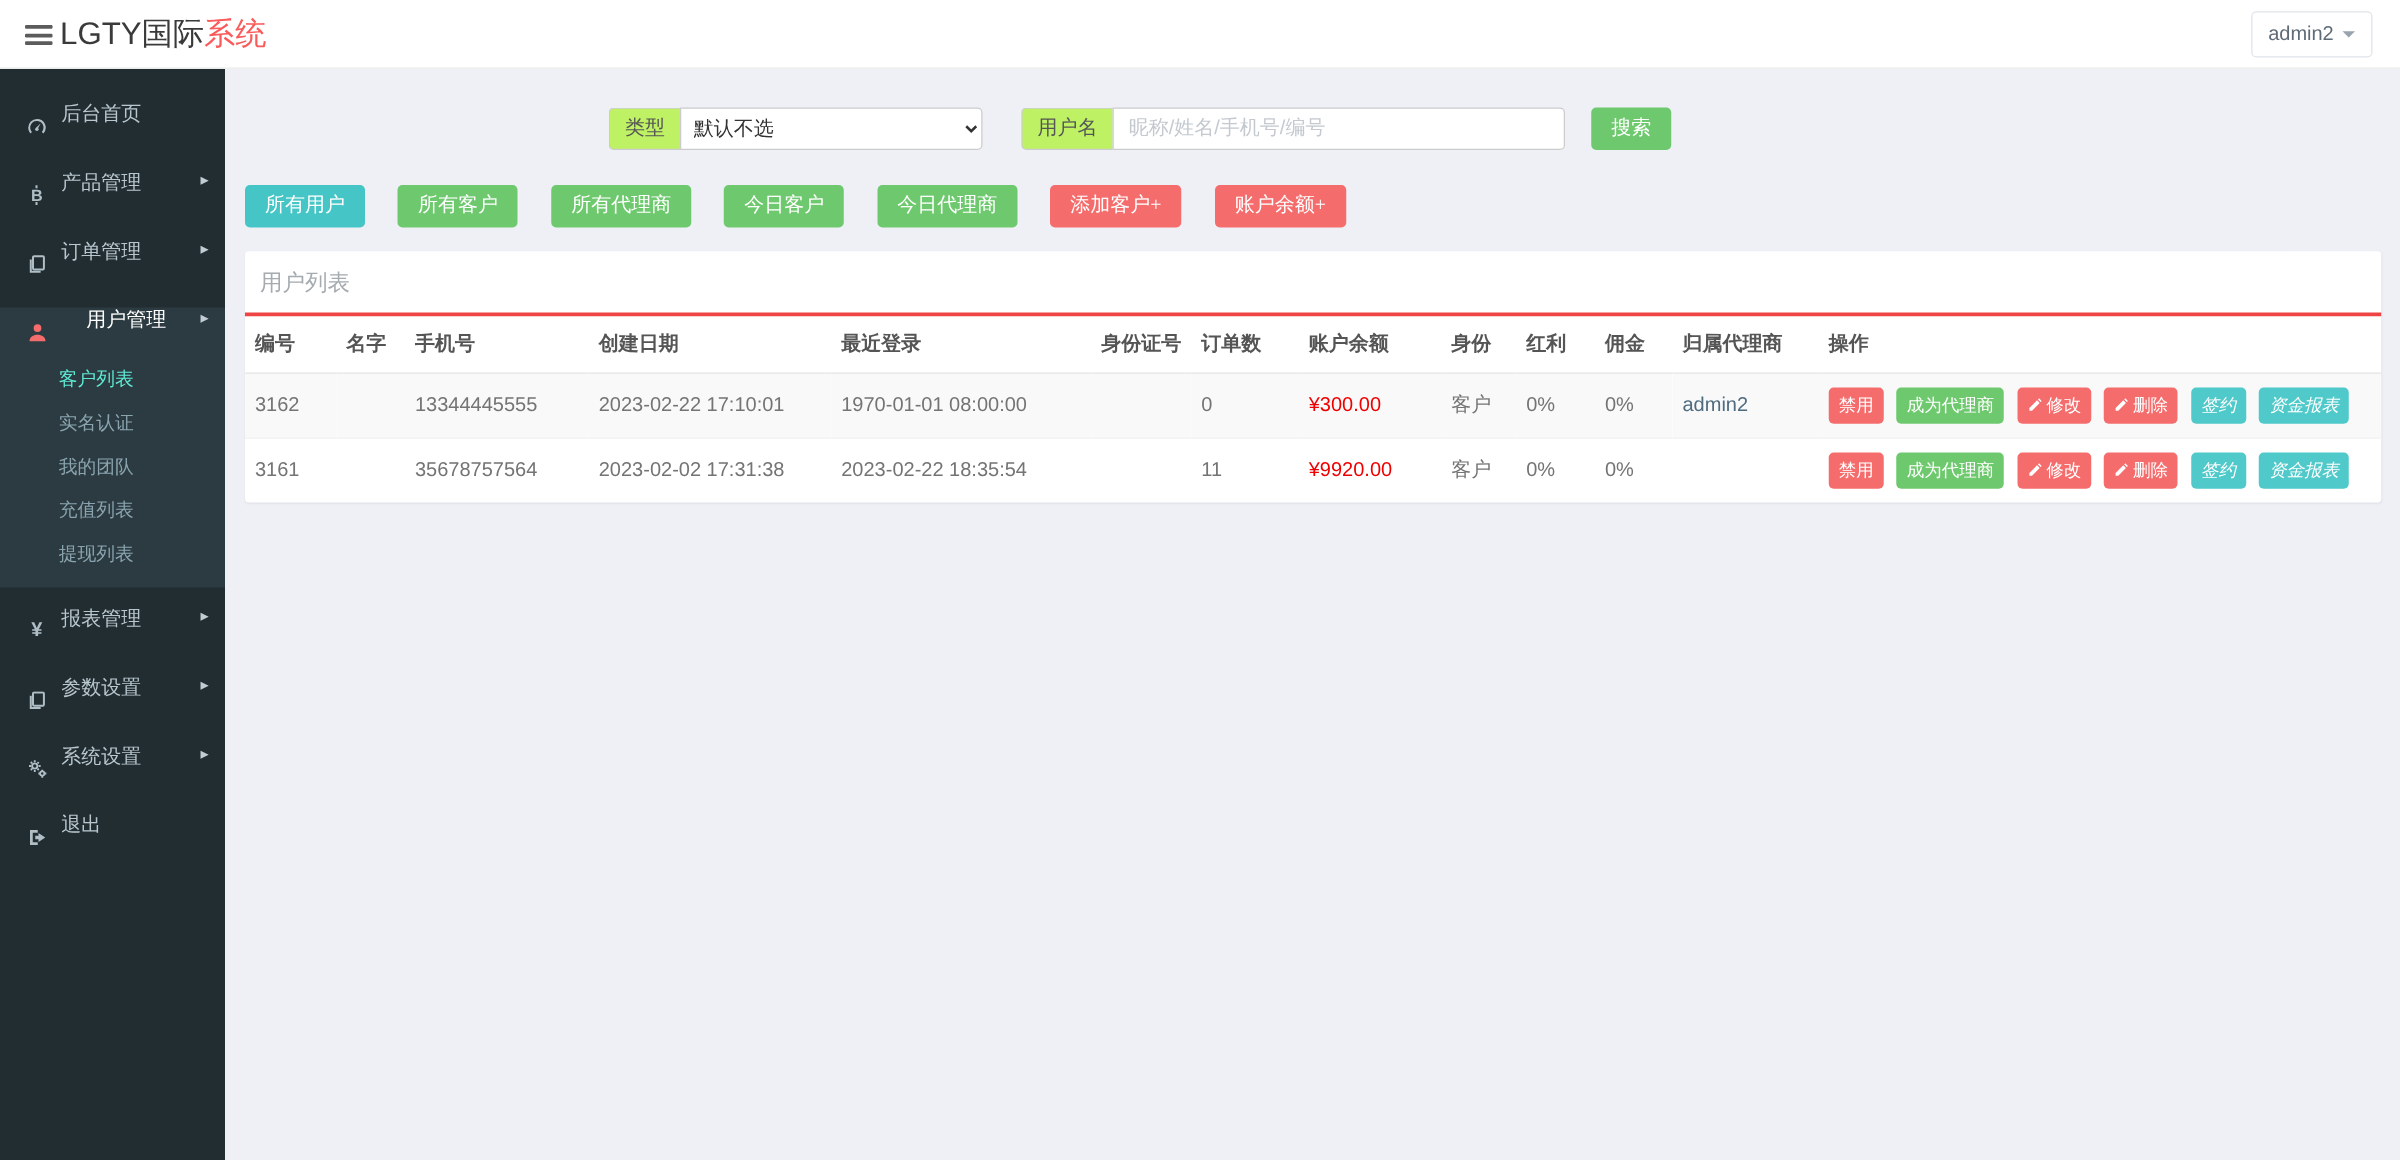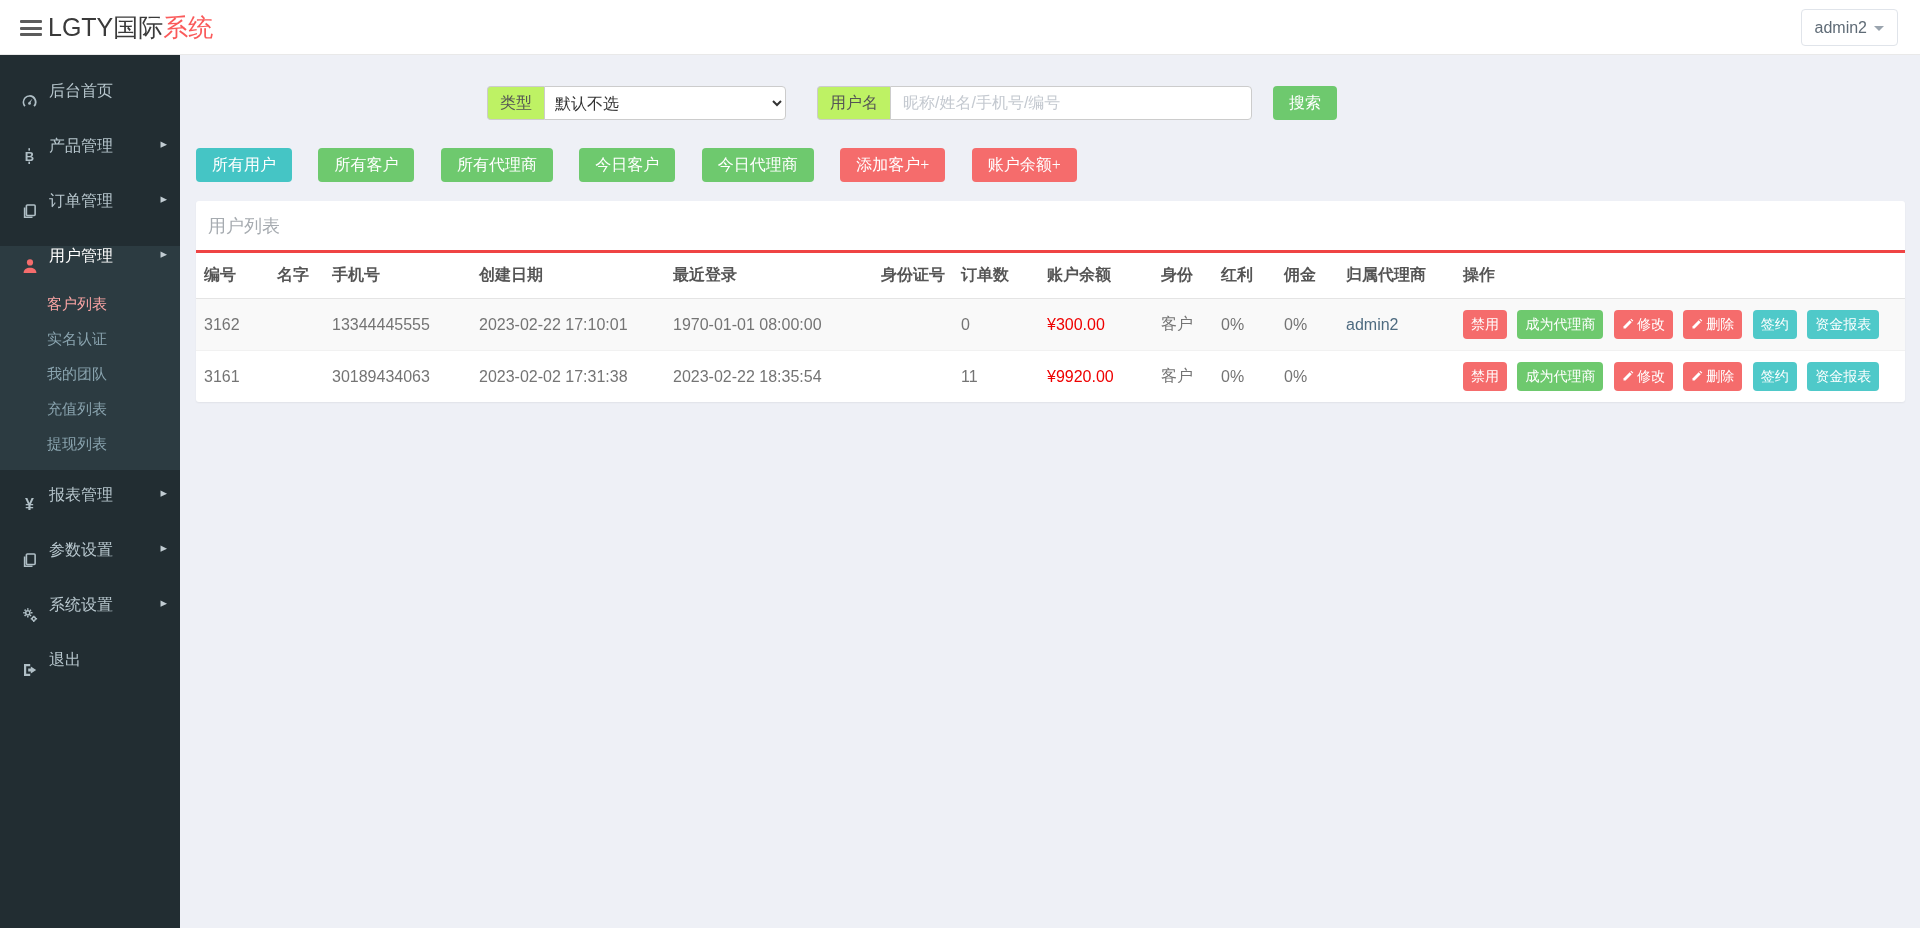--- a/index.html
+++ b/index.html
@@ -23,25 +23,25 @@
   .sidebar { position:absolute; top:55px; left:0; bottom:0; width:180px; background:#222d32; }
   .menu { padding-top:26px; }
   .menu-item { display:flex; height:40px; padding:0 13px 0 18px;
     color:#b8c7ce; font-size:16px; cursor:pointer; margin-top:15px; text-decoration:none; }
   .menu > .menu-item:first-child { margin-top:0; }
   .menu-item .icon { width:23px; margin-right:8px; display:inline-flex; justify-content:center;
     align-items:center; color:#b0bfc6; }
   .menu-item .glyph { font-size:16px; font-weight:bold; }
   .menu-item .arrow { margin-left:auto; font-size:13px; color:#c2cdd3; }
   .menu-group { margin-top:15px; background:#2c3b41; padding-bottom:9px; }
-  .menu-group .menu-item { margin-top:0; color:#fff; }
+  .menu-group .menu-item { margin-top:0; color:#fff;gap:20px; }
   .menu-group .menu-item .icon { color:#f56c6c; }
   .submenu-item { display:block; height:35px; line-height:35px; padding-left:47px;
     color:#8aa4af; font-size:15px; cursor:pointer; text-decoration:none; }
-  .submenu-item.active { color:#fca5a5; }
+  .submenu-item.active { color:#5eead4; }
 
   
   .main { position:absolute; left:180px; top:55px; right:0; bottom:0; background:#eef0f6; }
   .search-row { margin:31px 0 0 307px; height:34px; display:flex; align-items:stretch; }
   .igroup { display:flex; }
   .addon { background:#bef264; border:1px solid #ccc; border-right:none; border-radius:4px 0 0 4px;
     padding:0 12px; line-height:32px; font-size:16px; color:#555; white-space:nowrap; }
   .form-select { width:242px; height:34px; border:1px solid #ccc; border-radius:0 4px 4px 0;
     background:#fff; font-size:16px; color:#333; padding:0 6px;
     font-family:"Liberation Sans","DejaVu Sans",sans-serif; }
@@ -74,21 +74,21 @@
   tr.striped { background:#f9f9f9; }
   tr.data-row { border-bottom:1px solid #f1f1f1; }
   tr.data-row:last-child { border-bottom:none; }
   .balance { color:#ef0000; }
   .agent-link { color:#4e6b80; cursor:pointer; }
   .action-btn { display:inline-block; margin-right:6px; padding:0 8px; height:29px;
     line-height:29px; border-radius:4px; color:#fff; font-size:14px; cursor:pointer;
     white-space:nowrap; }
   .action-btn.red { background:#f56c6c; }
   .action-btn.green { background:#6ec96e; }
-  .action-btn.teal { background:#4fc9c9; }
+  .action-btn.teal { background:#4fc9c9;font-style:italic; }
   .action-btn svg { vertical-align:-1px; margin-right:3px; }
 </style>
 </head>
 <body>
 
 <div class="header">
   <div class="hamburger">
     <span></span>
       <span></span>
       <span></span>
@@ -285,21 +285,21 @@
                   <path d="M2 11.2L10.2 3l2.8 2.8L4.8 14H2v-2.8z" fill="#fff"></path>
                   <path d="M11.2 2l1.1-1.1 2.8 2.8-1.1 1.1z" fill="#fff"></path>
                 </svg><span>删除</span></span>
             <span class="action-btn teal">签约</span>
             <span class="action-btn teal">资金报表</span>
           </td>
         </tr>
         <tr class="data-row">
           <td>3161</td>
           <td></td>
-          <td>30189434063</td>
+          <td>35678757564</td>
           <td>2023-02-02 17:31:38</td>
           <td>2023-02-22 18:35:54</td>
           <td></td>
           <td>11</td>
           <td class="balance">¥9920.00</td>
           <td>客户</td>
           <td>0%</td>
           <td>0%</td>
           <td class="agent-link"></td>
           <td>

